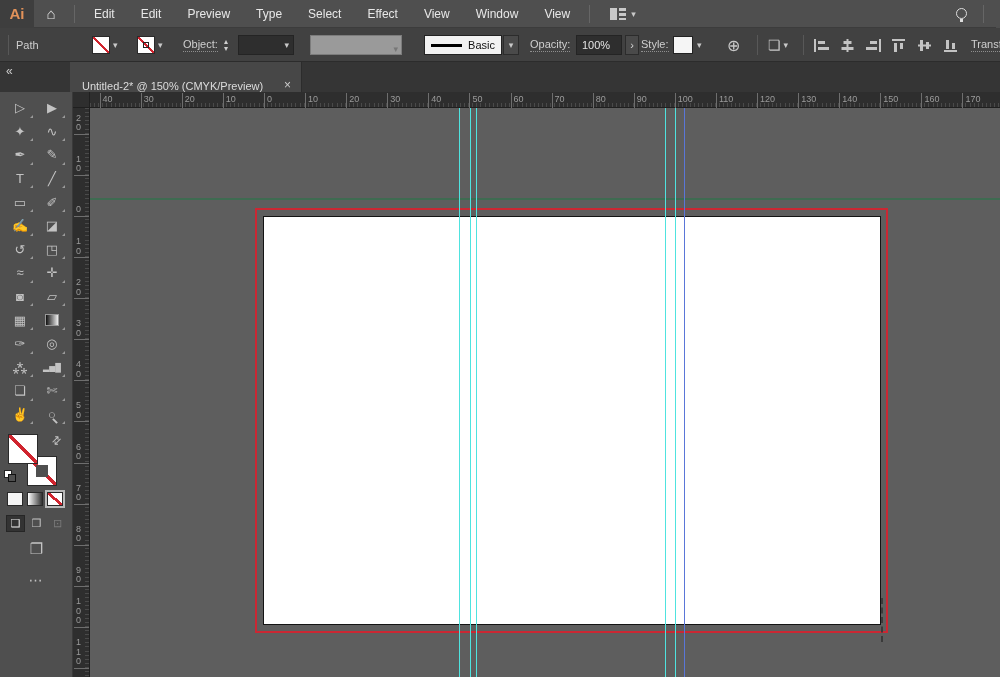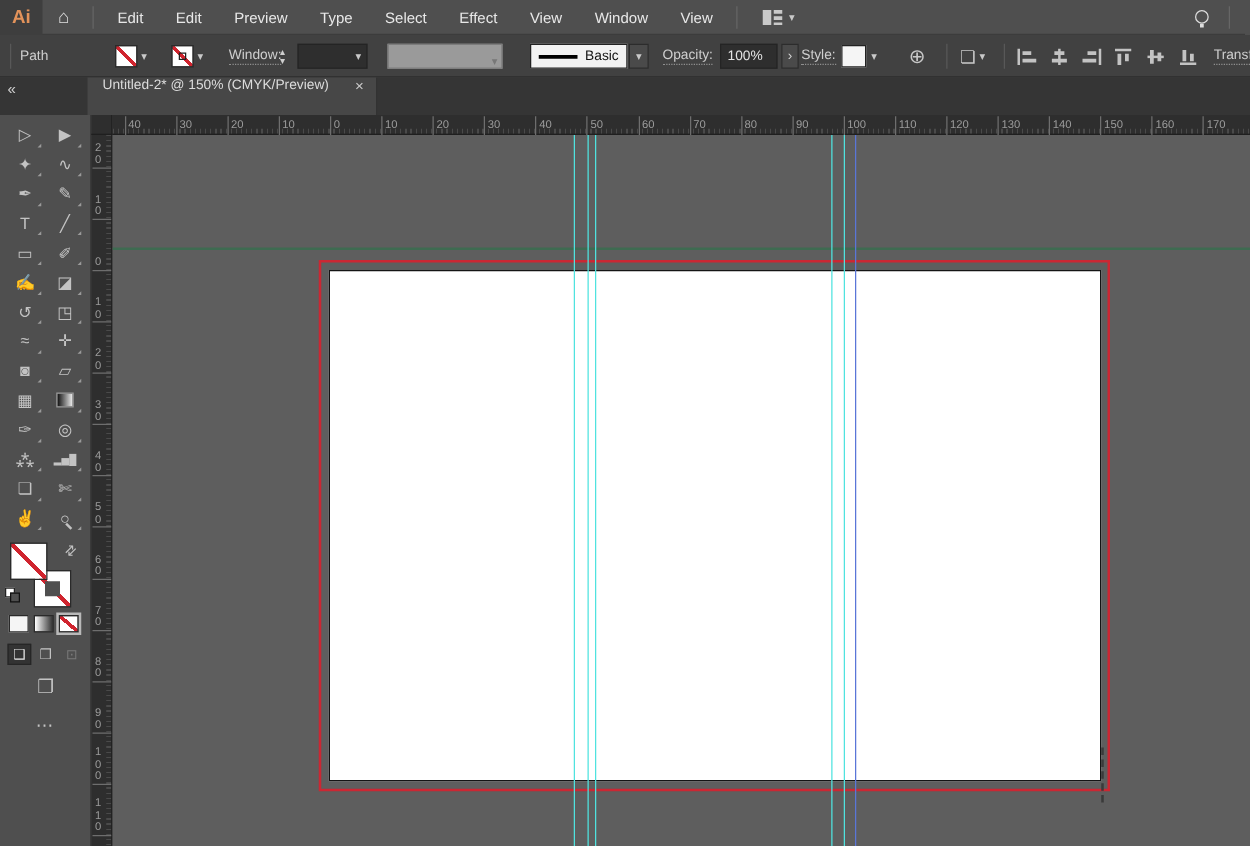--- a/index.html
+++ b/index.html
@@ -36,21 +36,21 @@
   .val-box { background:#2e2e2e; border:1px solid #242424; height:20px; display:flex; align-items:center; padding:0 5px; color:#e3e3e3; }
   .white-swatch { width:20px; height:18px; background:#f5f5f5; border:1px solid #222; }
   .cb-sep { position:absolute; top:7px; width:1px; height:20px; background:#585858; }
   .align-box { display:flex; gap:9px; align-items:center; }
   .align-ic { width:17px; height:15px; display:flex; align-items:center; justify-content:center; }
   .globe { font-size:16px; color:#c7c7c7; }
 
   
   .tabbar { position:absolute; left:0; top:62px; width:1000px; height:30px; background:#353535; }
   .collapse { position:absolute; left:6px; top:2px; color:#cfcfcf; font-size:12px; }
-  .doc-tab { position:absolute; left:70px; top:0; width:232px; height:30px; background:#474747; display:flex; align-items:flex-start; justify-content:space-between; padding:0 10px 0 12px; border-right:1px solid #2c2c2c; }
+  .doc-tab { position:absolute; left:70px; top:0; width:232px; height:30px; background:#474747; display:flex; align-items:flex-end; justify-content:space-between; padding:0 10px 0 12px; border-right:1px solid #2c2c2c; }
   .doc-tab .t { color:#dcdcdc; font-size:11px; white-space:nowrap; }
   .doc-tab .x { color:#cccccc; font-size:12px; margin-left:8px; }
 
   
   .toolbar { position:absolute; left:0; top:92px; width:73px; height:585px; background:#4f4f4f; border-right:1px solid #3a3a3a; }
   .tools-grid { position:absolute; left:6px; top:4px; width:60px; display:grid; grid-template-columns:1fr 1fr; grid-auto-rows:23.6px; column-gap:4px; }
   .tool-cell { position:relative; display:flex; align-items:center; justify-content:center; color:#c3c3c3; font-size:13px; }
   .tool-cell::after { content:''; position:absolute; right:1px; bottom:2px; border-left:3px solid transparent; border-bottom:3px solid #9a9a9a; }
   [data-name="column-graph-tool-icon"] { font-size:8px; letter-spacing:0px; }
   [data-name="zoom-tool-icon"] { position:relative; }
@@ -151,21 +151,21 @@
   <div class="cb" style="left:137px" data-name="stroke-color-swatch">
     <span class="swatch-none" style="position:relative" data-name="stroke-none-icon">
         <span class="stroke-mini"></span>
       </span>
   </div>
   <div class="cb" style="left:158px" data-name="stroke-color-dropdown">
       <span class="chev">▾</span>
     </div>
 
   <div class="cb" style="left:183px" data-name="stroke-weight-label">
-    <span class="cb-label dotted-u">Window:</span>
+    <span class="cb-label dotted-u">Object:</span>
   </div>
   <div class="cb" style="left:224px" data-name="stroke-weight-stepper">
     <span class="spinner">
         <span data-name="stepper-up-icon">▴</span>
         <span data-name="stepper-down-icon">▾</span>
       </span>
   </div>
   <div class="cb" style="left:238px; width:56px" data-name="stroke-weight-select">
     <span class="dd-dark" style="width:56px">
         <span></span>

